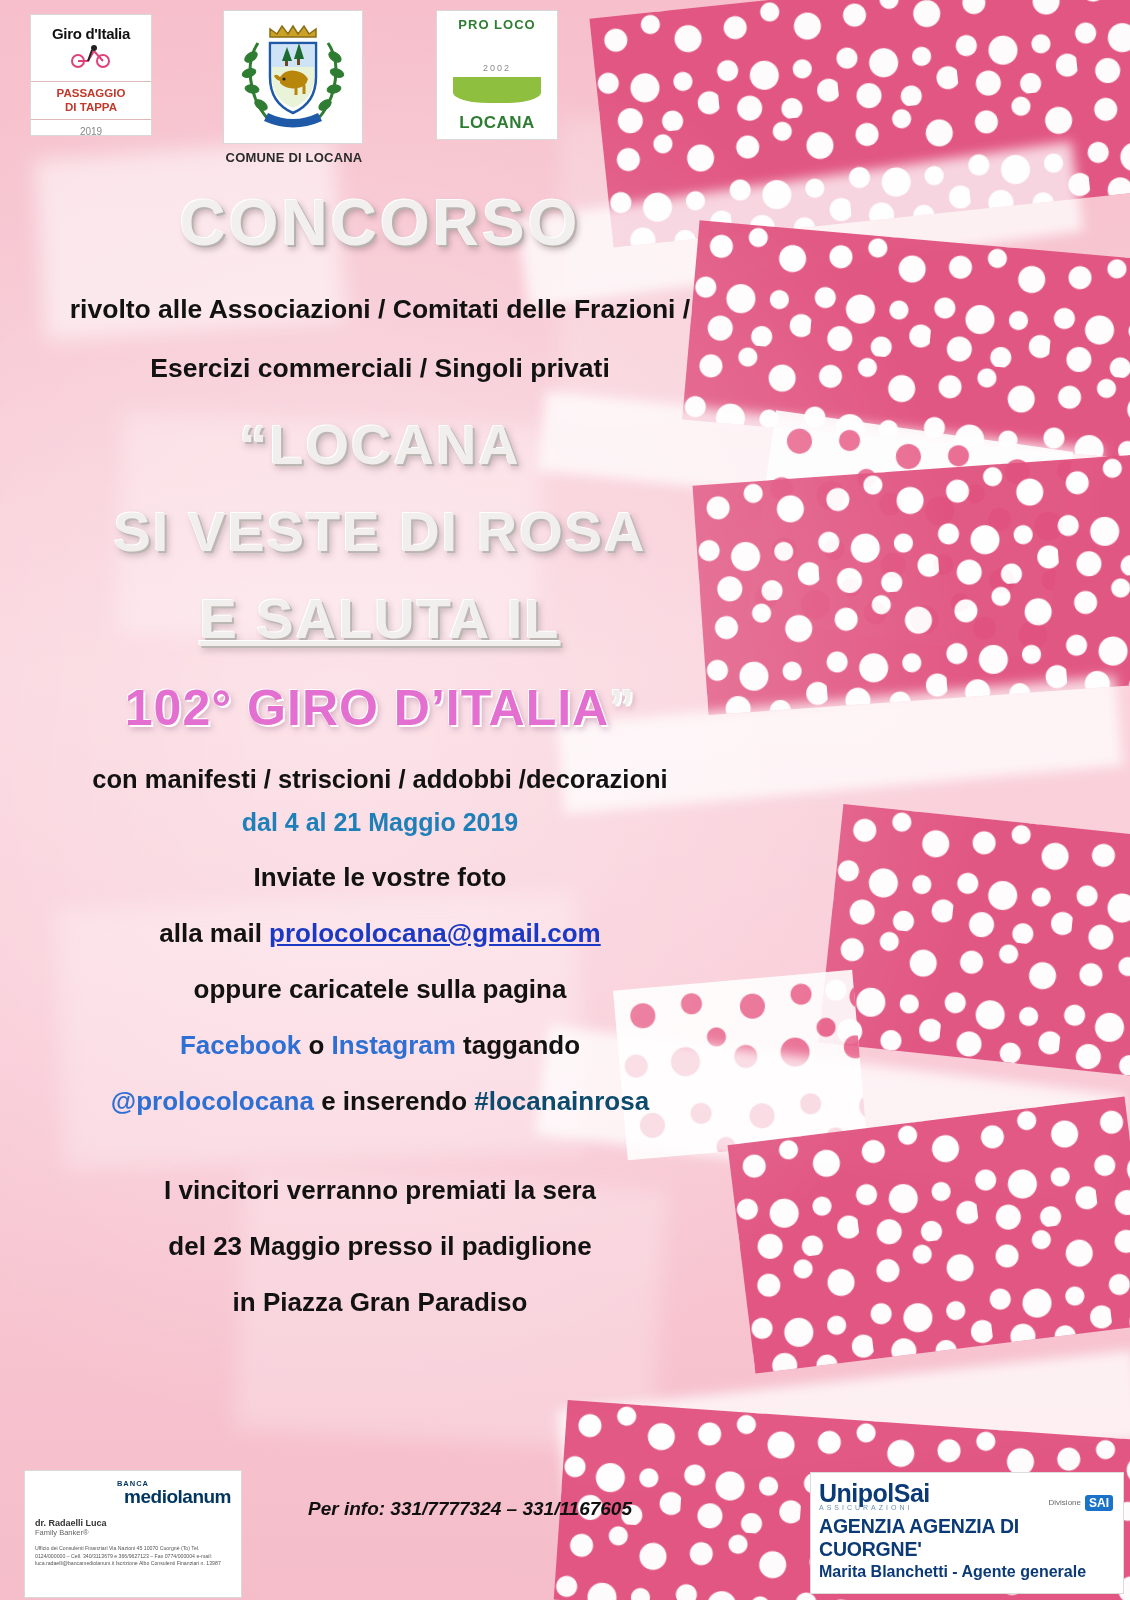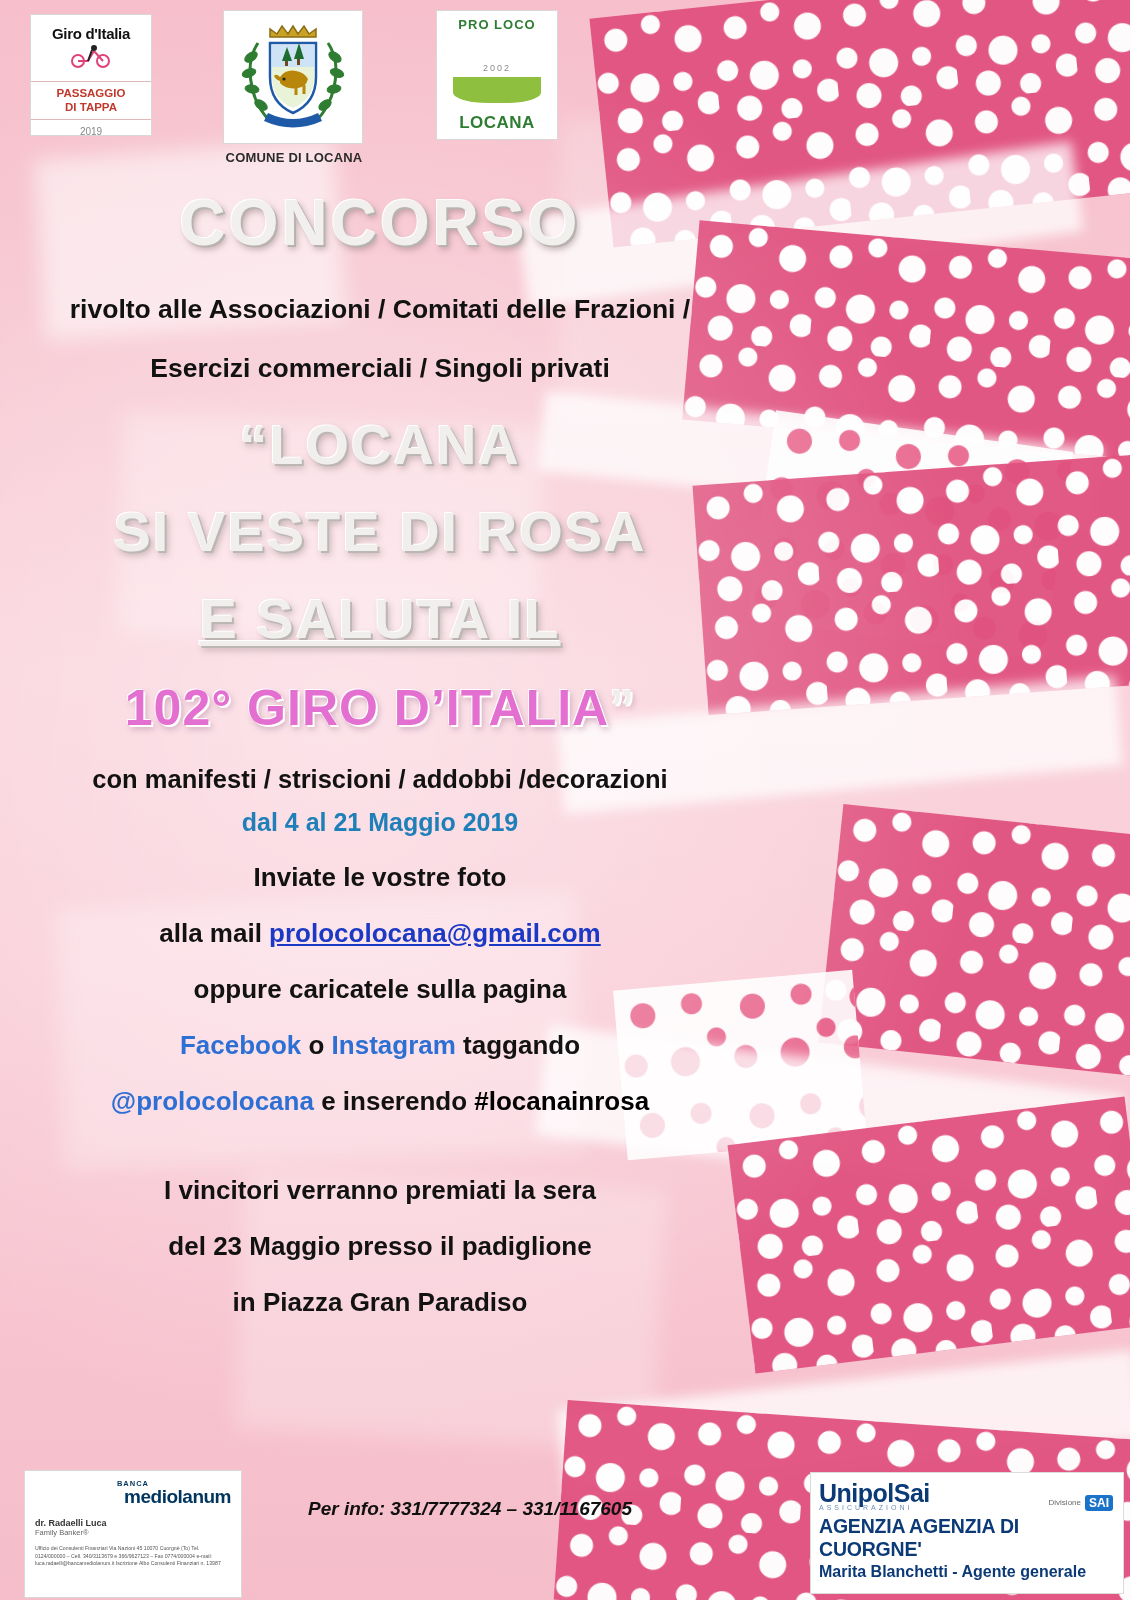--- a/index.html
+++ b/index.html
@@ -224,21 +224,21 @@
     font-weight: bold;
     color: #121212;
   }
   .mail-link {
     color: #1b39c4;
     text-decoration: underline;
   }
   .fb { color: #2e6fd4; }
   .ig { color: #2e6fd4; }
   .handle { color: #2e6fd4; }
-  .hashtag { color: #000000; }
+  .hashtag { color: #0c4a6e; }
 
   .t-gap { margin-top: 58px; }
 
   
   .info-line {
     position: absolute;
     left: 190px;
     top: 1498px;
     width: 560px;
     text-align: center;

